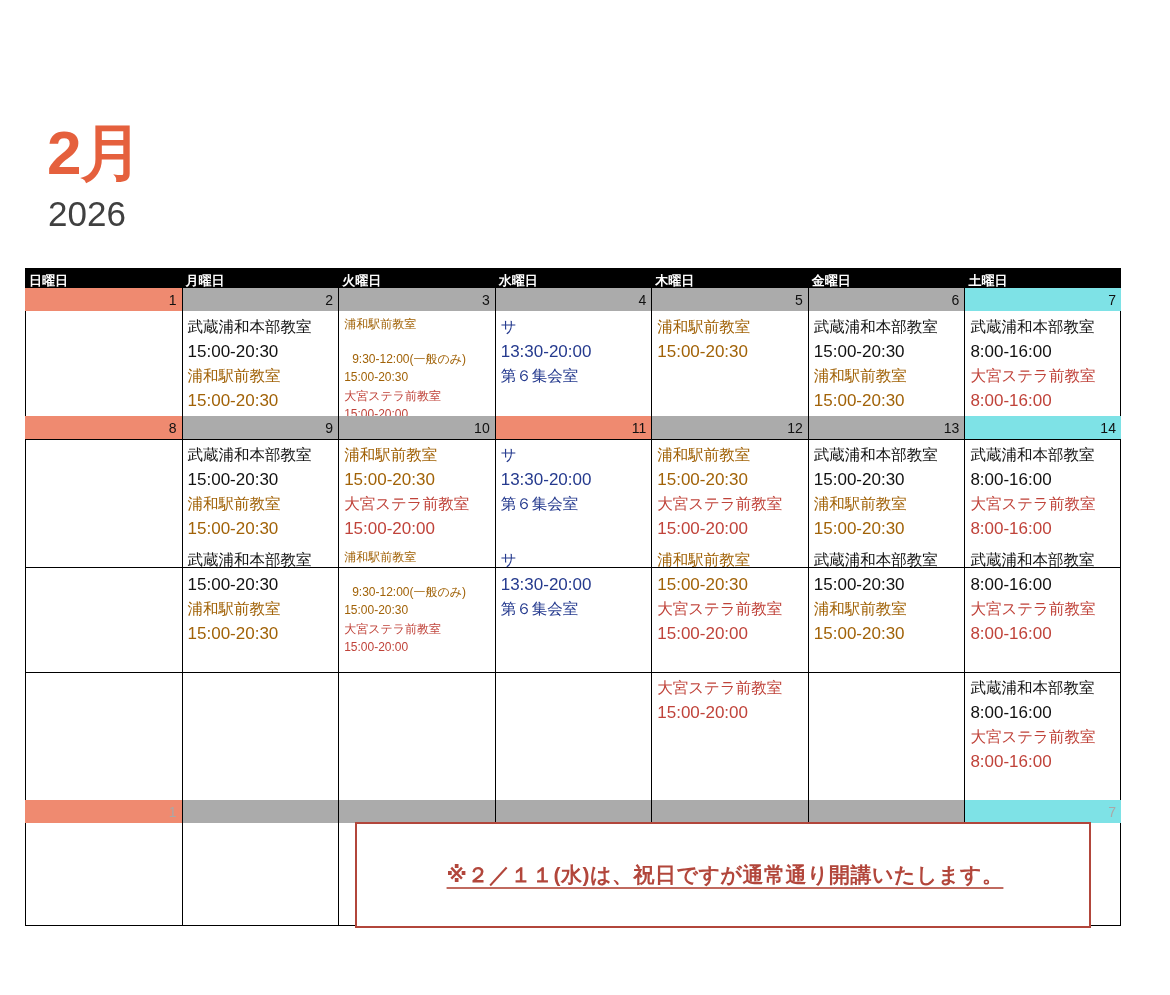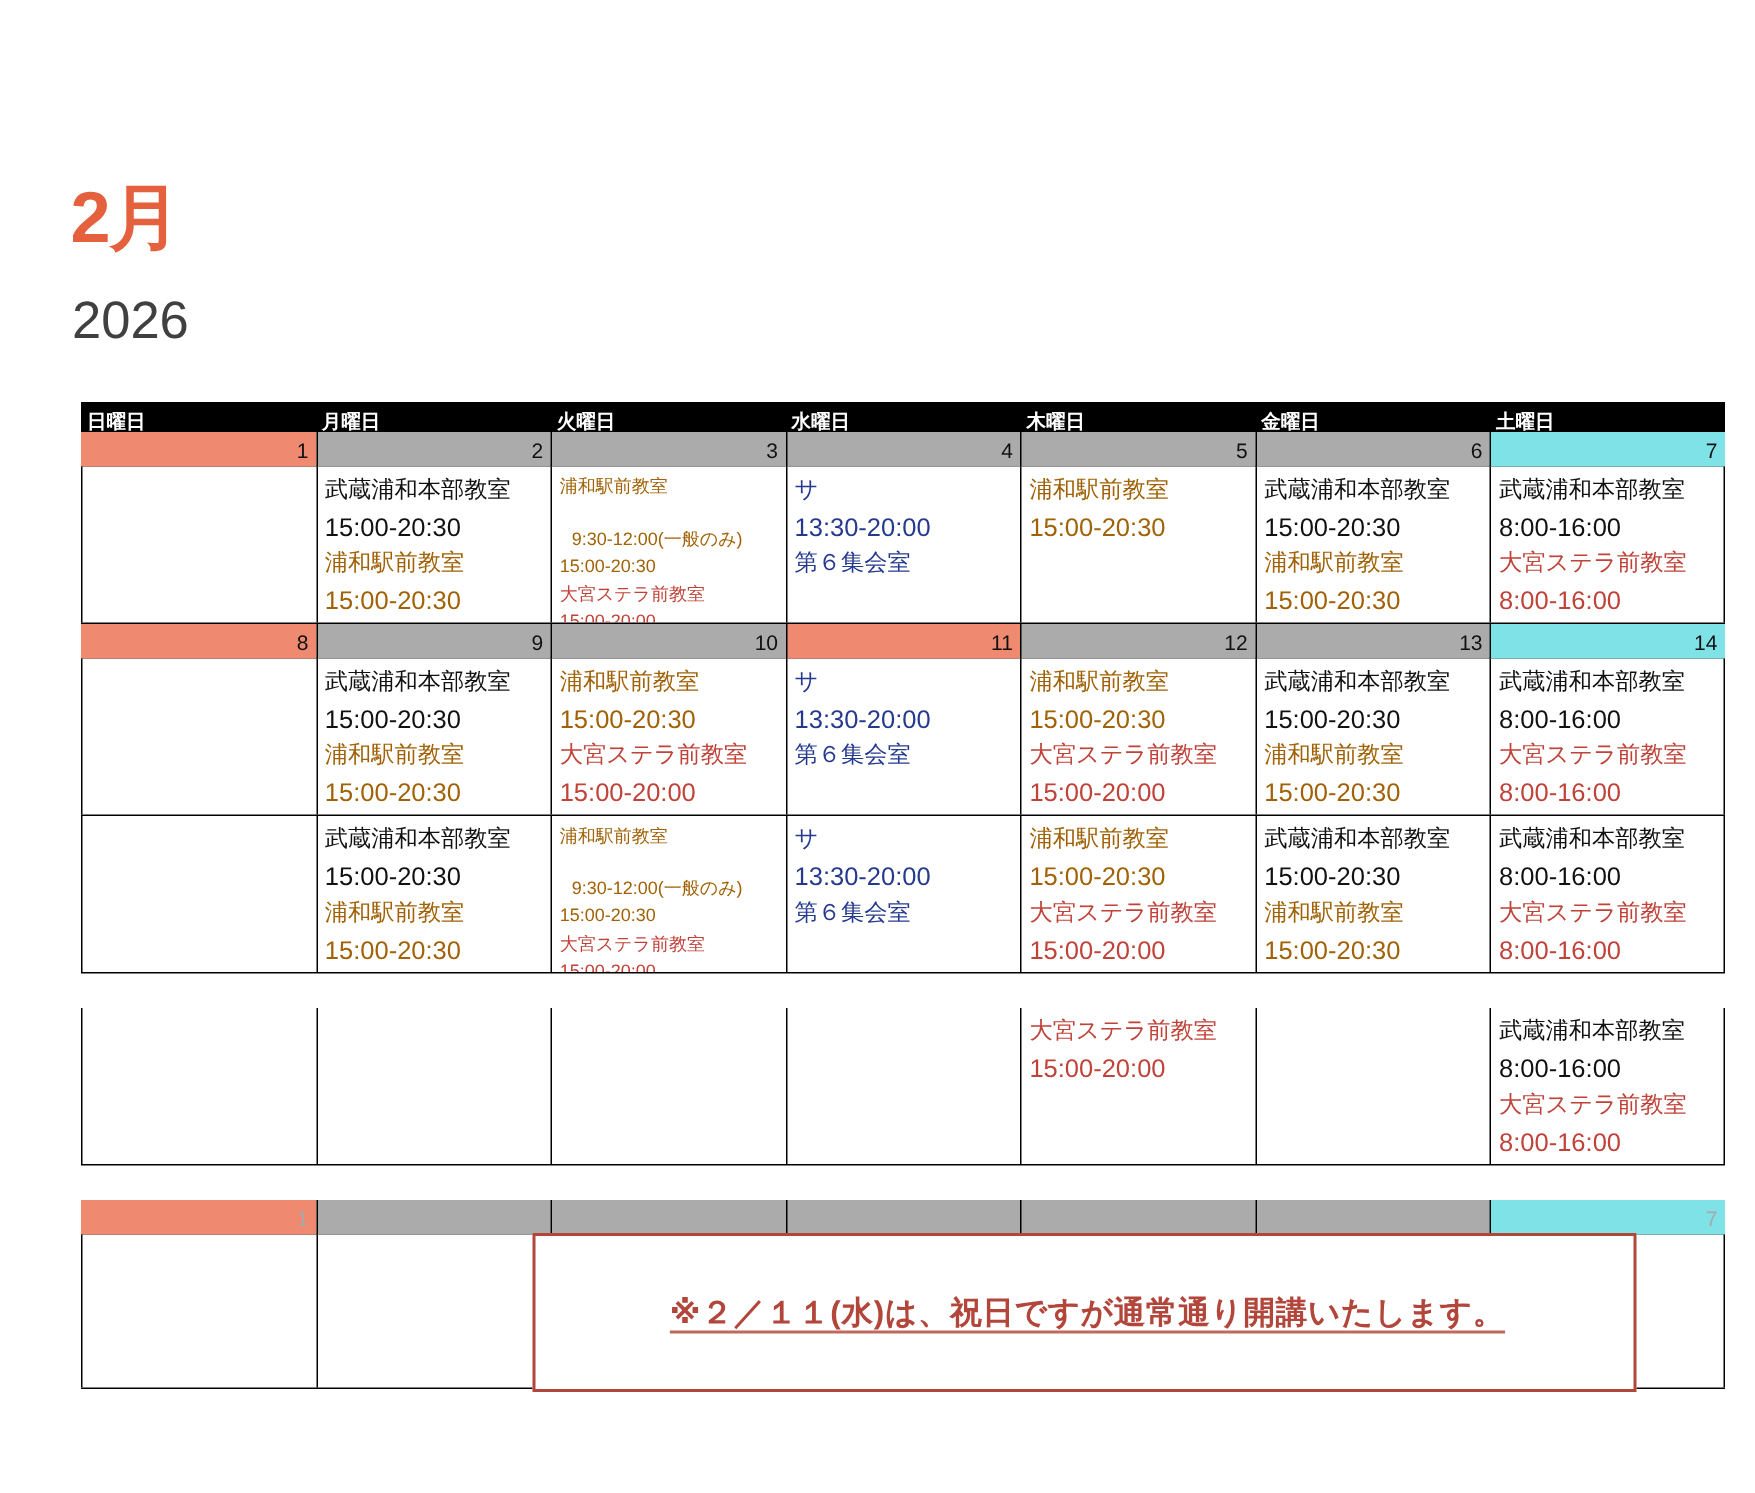--- a/index.html
+++ b/index.html
@@ -1,37 +1,37 @@
 <!DOCTYPE html>
 <html><head>
 <meta charset="utf-8">
 <style>
   * { box-sizing: border-box; margin: 0; padding: 0; }
   html, body { width: 1170px; height: 995px; background: #ffffff; overflow: hidden; }
   body { position: relative; font-family: "Liberation Sans", "DejaVu Sans", sans-serif; color: #111; }
 
-  .month-title { position: absolute; left: 47px; top: 122px; font-size: 48px; font-weight: bold; color: #e5603d; letter-spacing: -1px; line-height: 1; }
+  .month-title { position: absolute; left: 47px; top: 122px; font-size: 62px; font-weight: bold; color: #e5603d; letter-spacing: -1px; line-height: 1; }
   .year-title { position: absolute; left: 48px; top: 196px; font-size: 35px; font-weight: normal; color: #404040; line-height: 1; }
 
-  .cal { position: absolute; left: 54px; top: 268px; width: 1096px; }
+  .cal { position: absolute; left: 25px; top: 268px; width: 1096px; }
   .weekday-row { display: flex; height: 20px; background: #000; }
   .weekday { width: 156.57px; color: #fff; font-size: 13px; font-weight: bold; padding-left: 4px; line-height: 26px; overflow: hidden; white-space: nowrap; height: 20px; }
 
   .week { position: relative; height: 128px; }
   .week.last { height: 126px; }
   .num-row { display: flex; height: 23px; border-bottom: 1.5px solid #000; }
   .num { width: 156.57px; height: 23px; font-size: 14px; text-align: right; padding-right: 5px; line-height: 24px; border-left: 1.5px solid #000; color: #111; }
   .num:first-child { border-left: none; }
   .num.sun { background: #ef8a70; }
   .num.wk { background: #ababab; }
   .num.hol { background: #ef8a70; }
   .num.sat { background: #7ee2e6; }
   .num.faded { color: #a8a8a8; }
 
-  .body-row { display: flex; height: 105px; border-bottom: 1.5px solid #000; }
+  .body-row { display: flex; height: 129px; border-bottom: 1.5px solid #000; }
   .week.last .body-row { height: 103px; }
   .cell { width: 156.57px; height: 100%; border-left: 1.5px solid #000; padding: 4px 0 0 5px; overflow: hidden; }
   .cell:first-child { border-left: 1.5px solid #000; }
   .cell:last-child { border-right: 1.5px solid #000; }
 
   .line { font-size: 15.5px; line-height: 24.5px; white-space: nowrap; }
   .line.time { font-size: 17px; }
   .line.sm { font-size: 12px; line-height: 18.5px; }
   .line.sm.indent { padding-left: 8px; margin-top: 16px; }
   .c-black { color: #111; }

